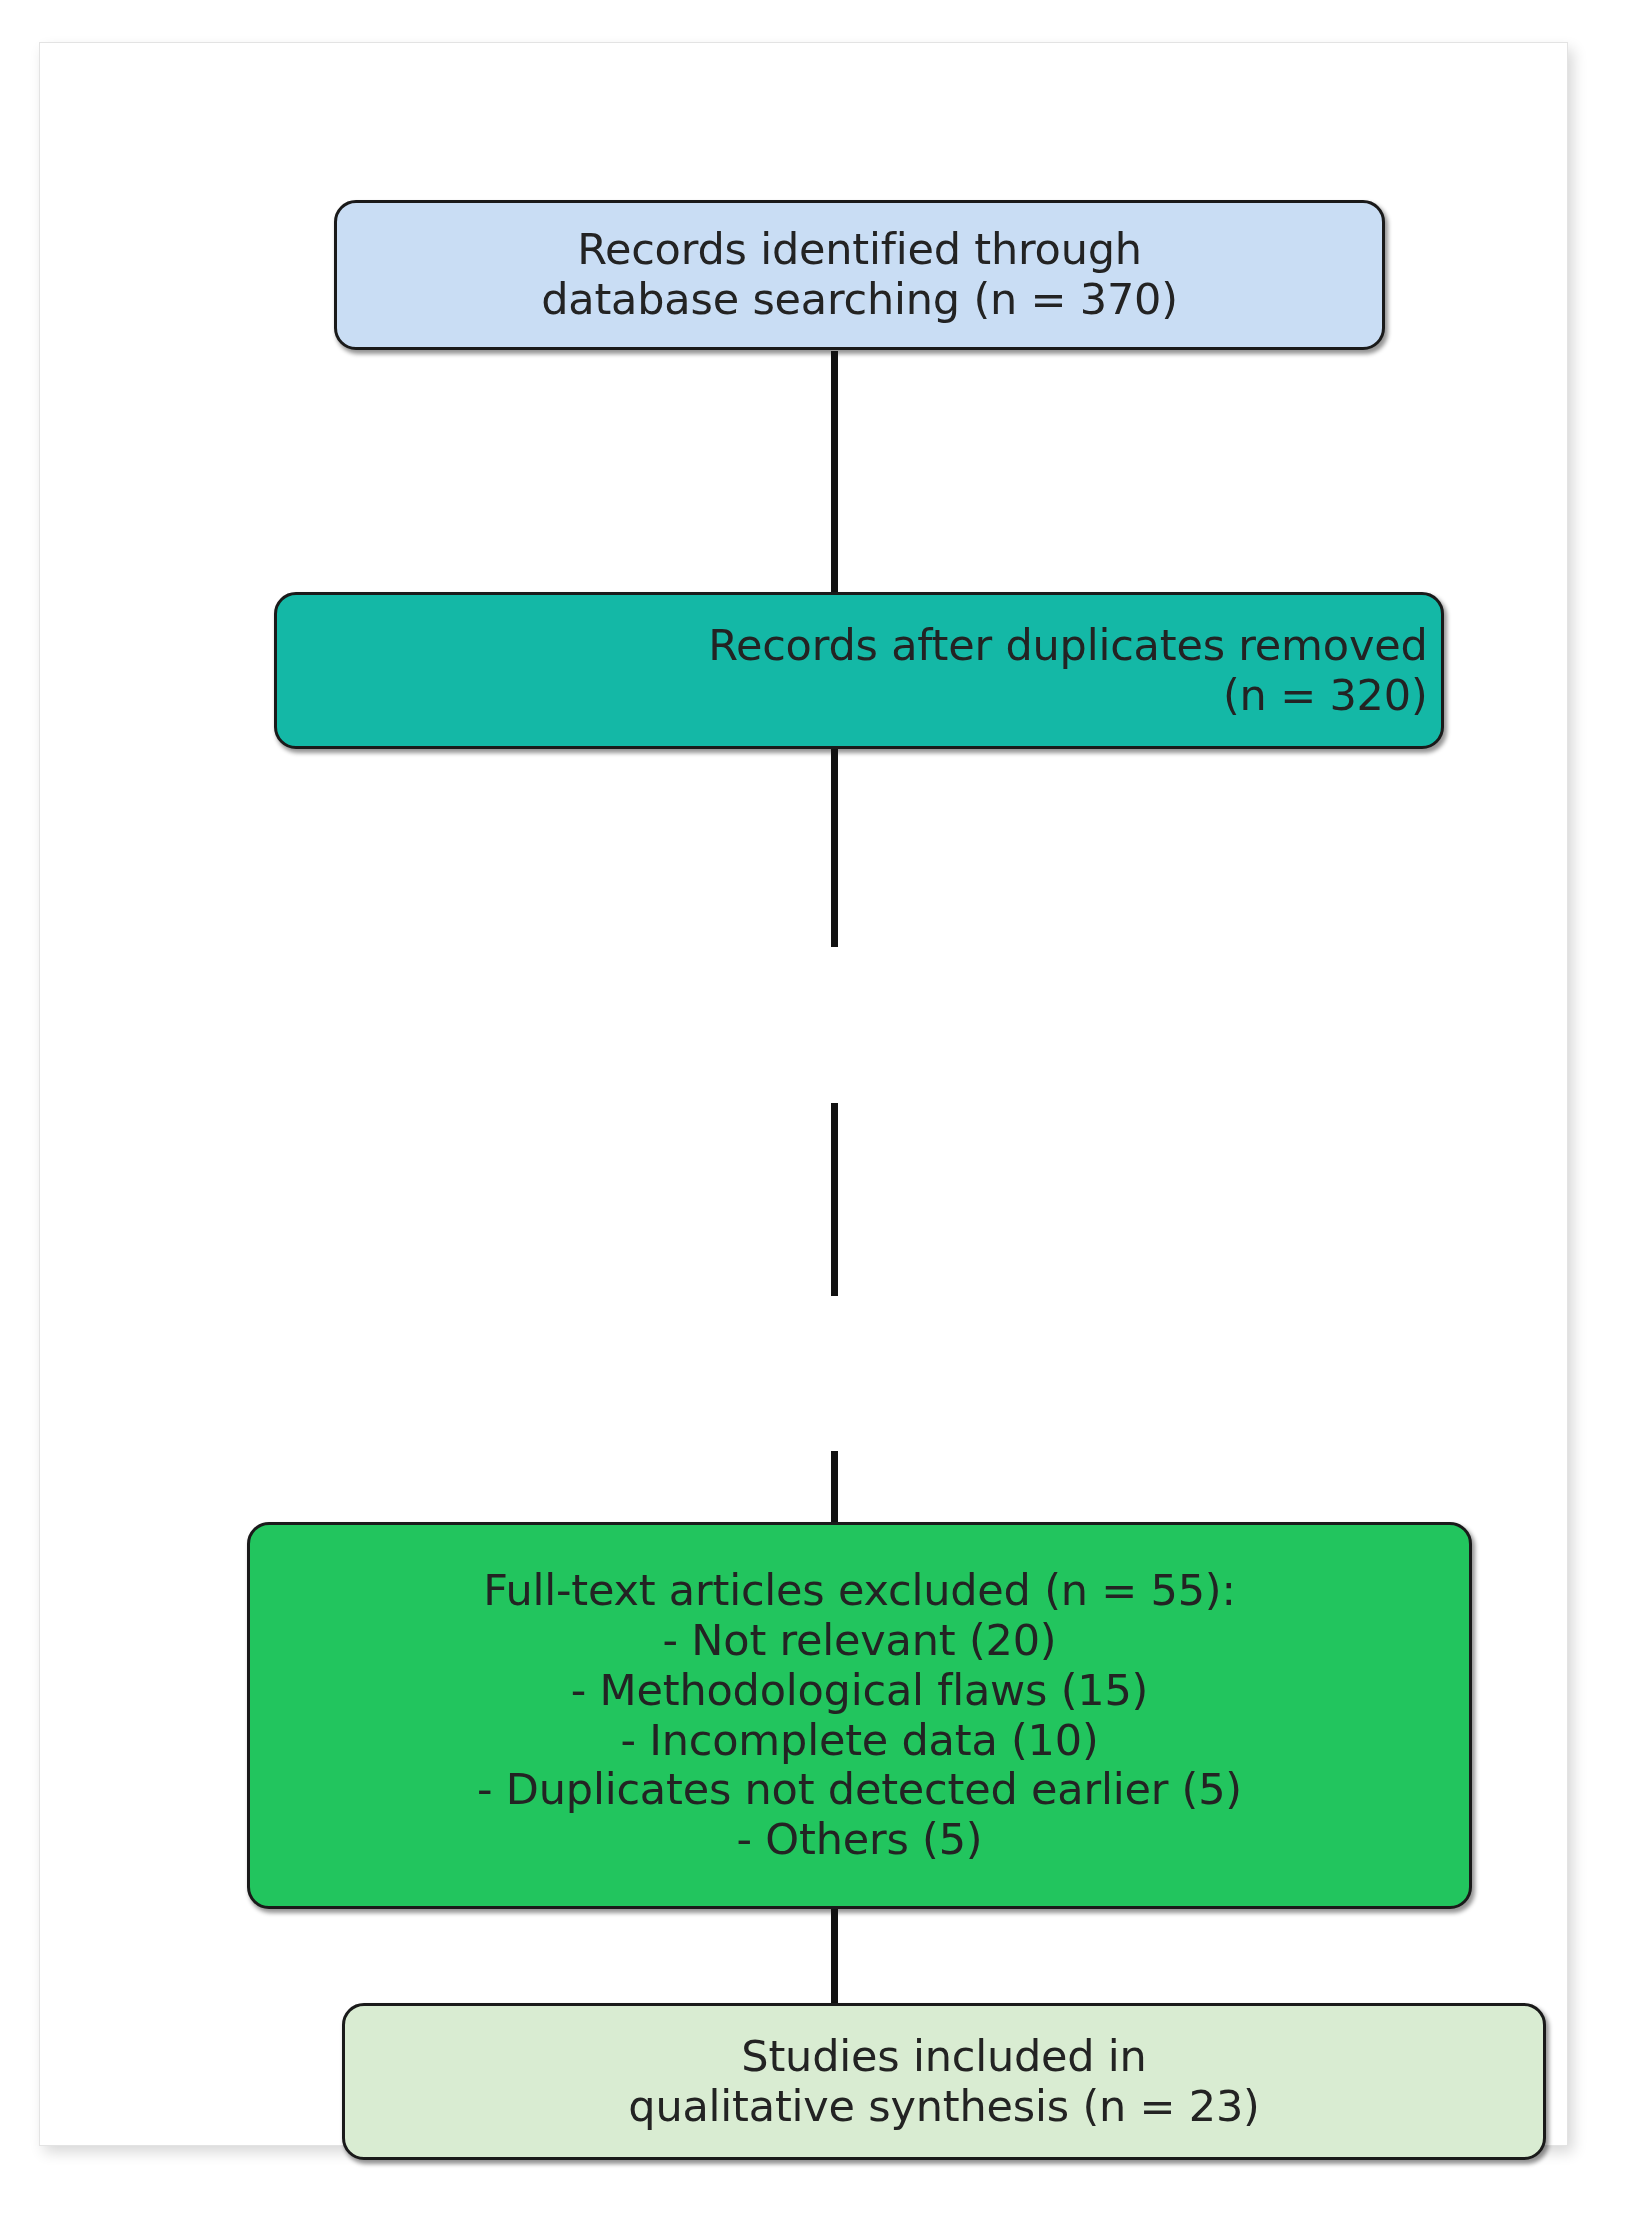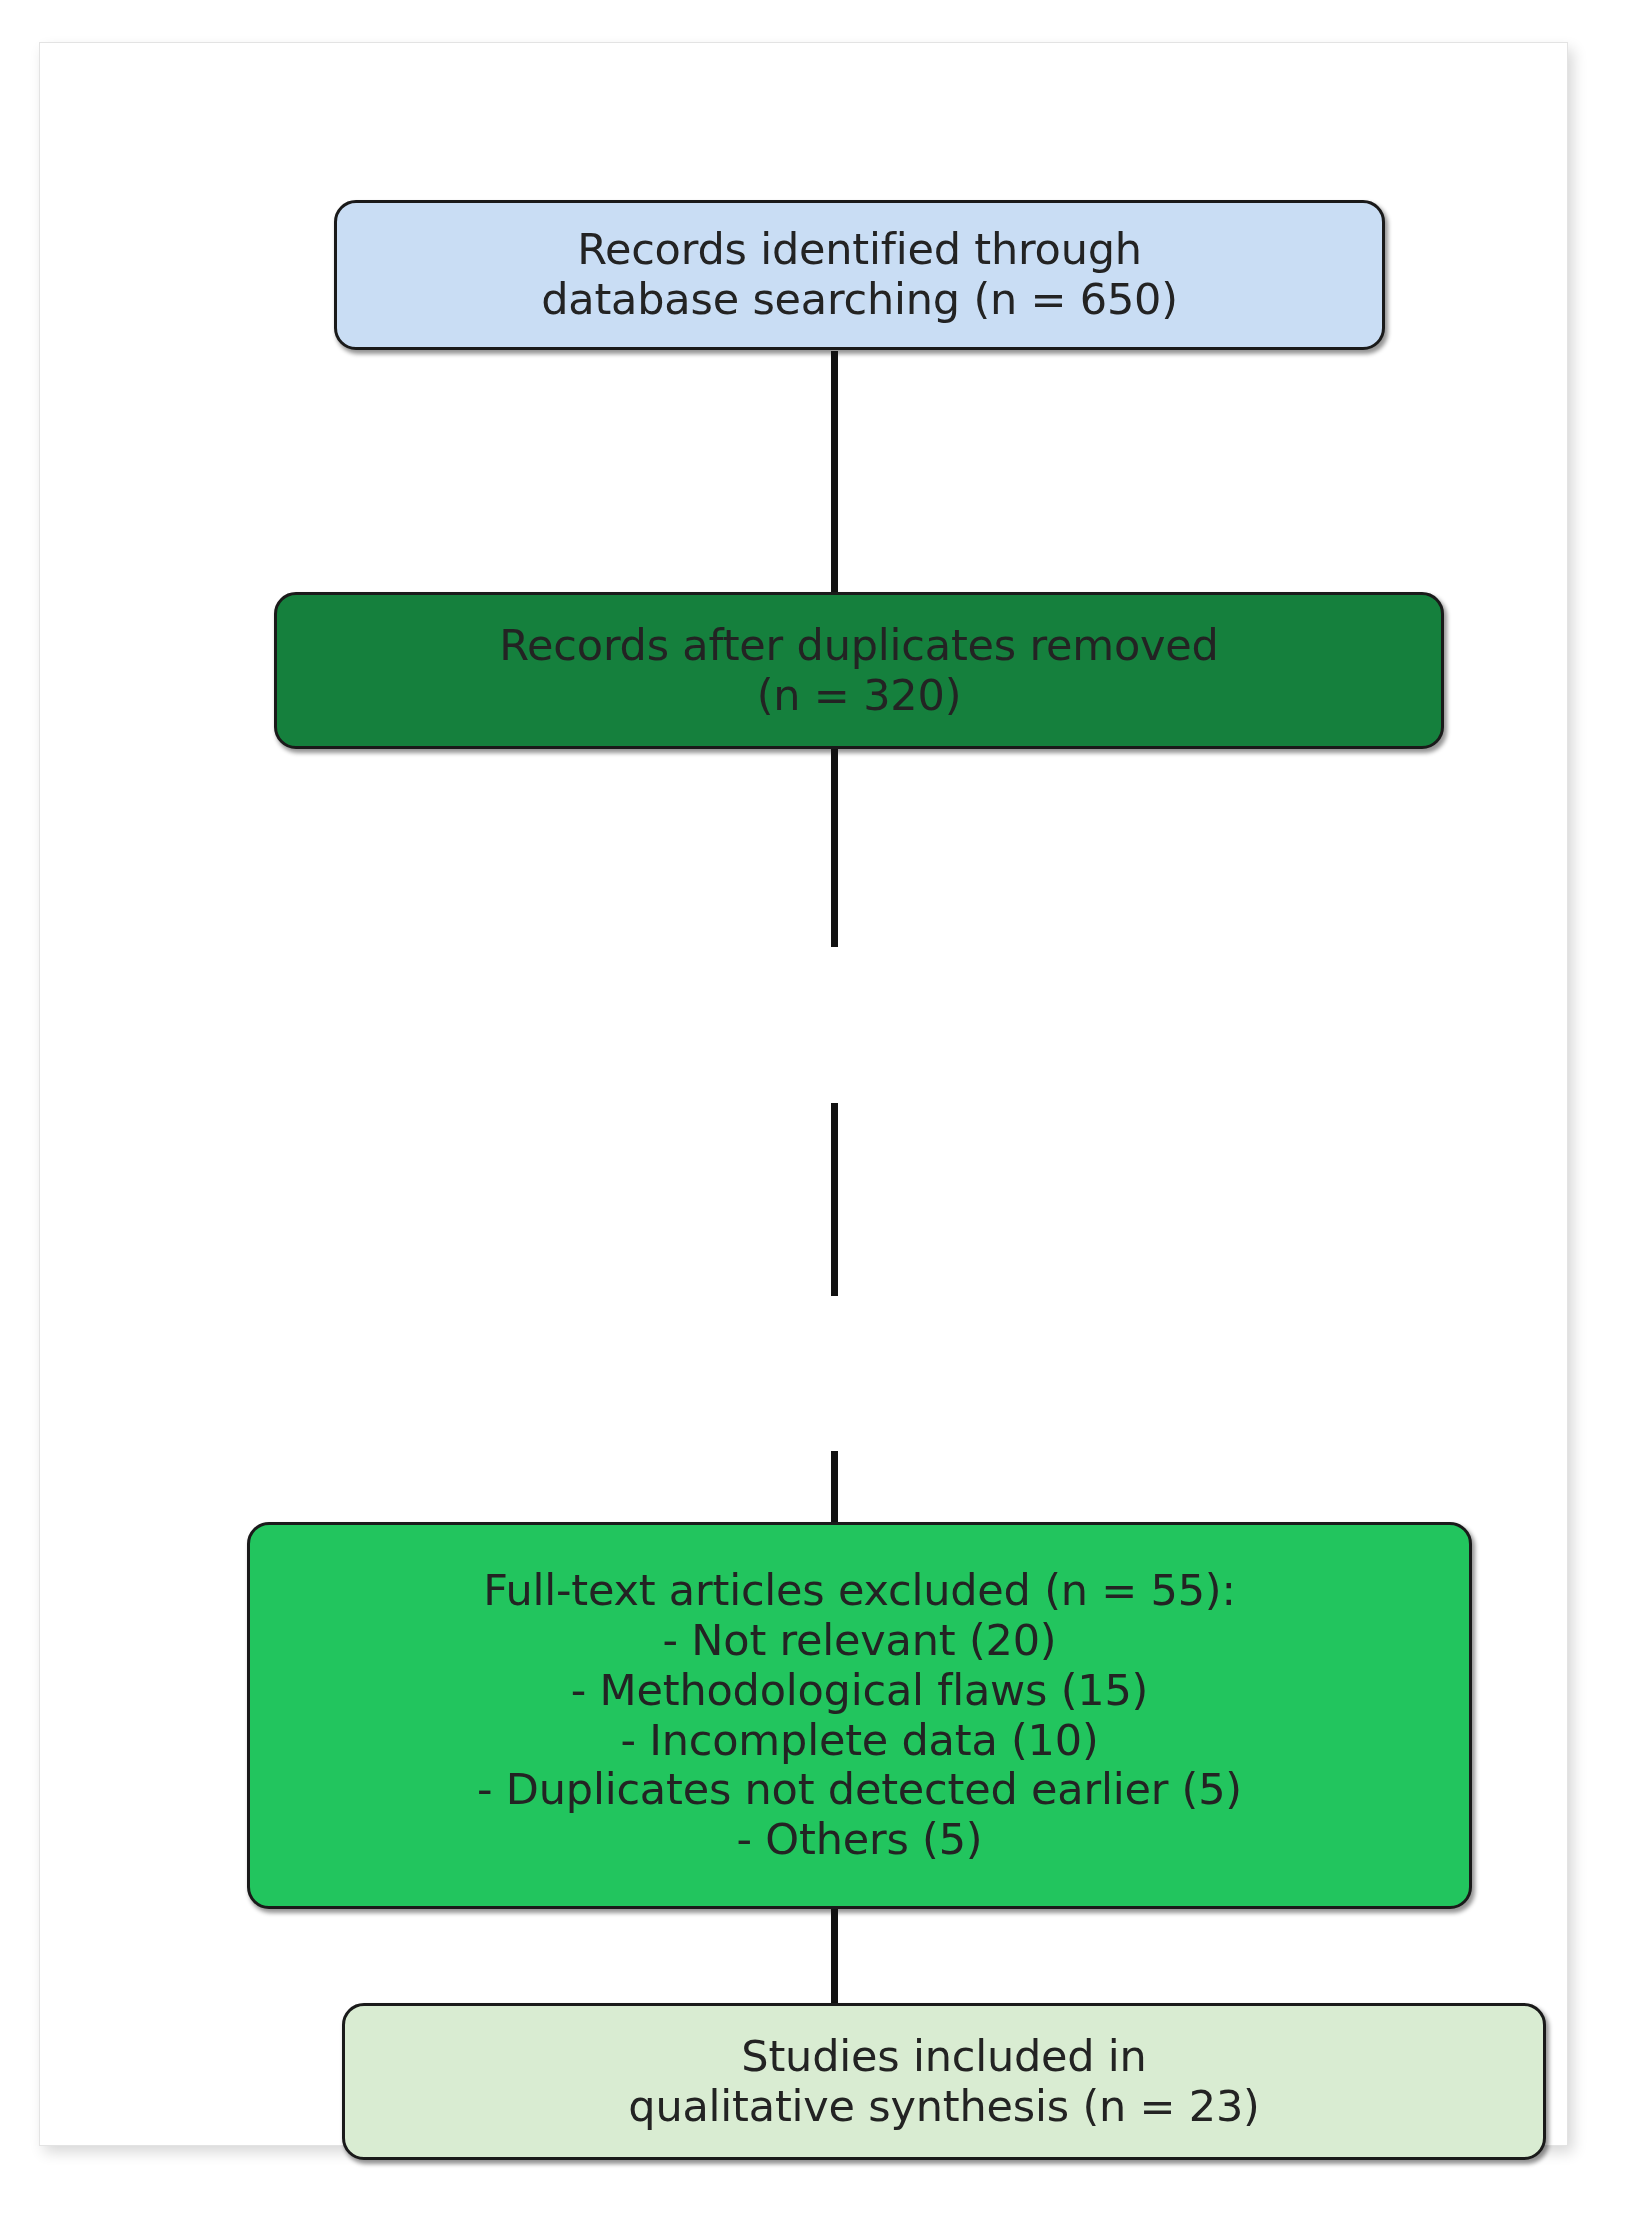--- a/index.html
+++ b/index.html
@@ -111,26 +111,26 @@
 <body>
 
 <div id="canvas">
 
   <div id="frame">
 
     <div id="flow">
 
       <div class="node" id="node-identified" style="background: rgb(201, 221, 244);">
         <span class="node-text">Records identified through
-database searching (n = 650)</span>
+database searching (n = 370)</span>
       </div>
 
       <div class="connector" id="conn-1"></div>
 
-      <div class="node" id="node-duplicates" style="background: #15803d;">
+      <div class="node" id="node-duplicates" style="background: #14b8a6; text-align: right;">
         <span class="node-text">Records after duplicates removed
 (n = 320)</span>
       </div>
 
       <div class="connector" id="conn-2"></div>
 
 
       <div class="connector" id="conn-3"></div>
 
 

